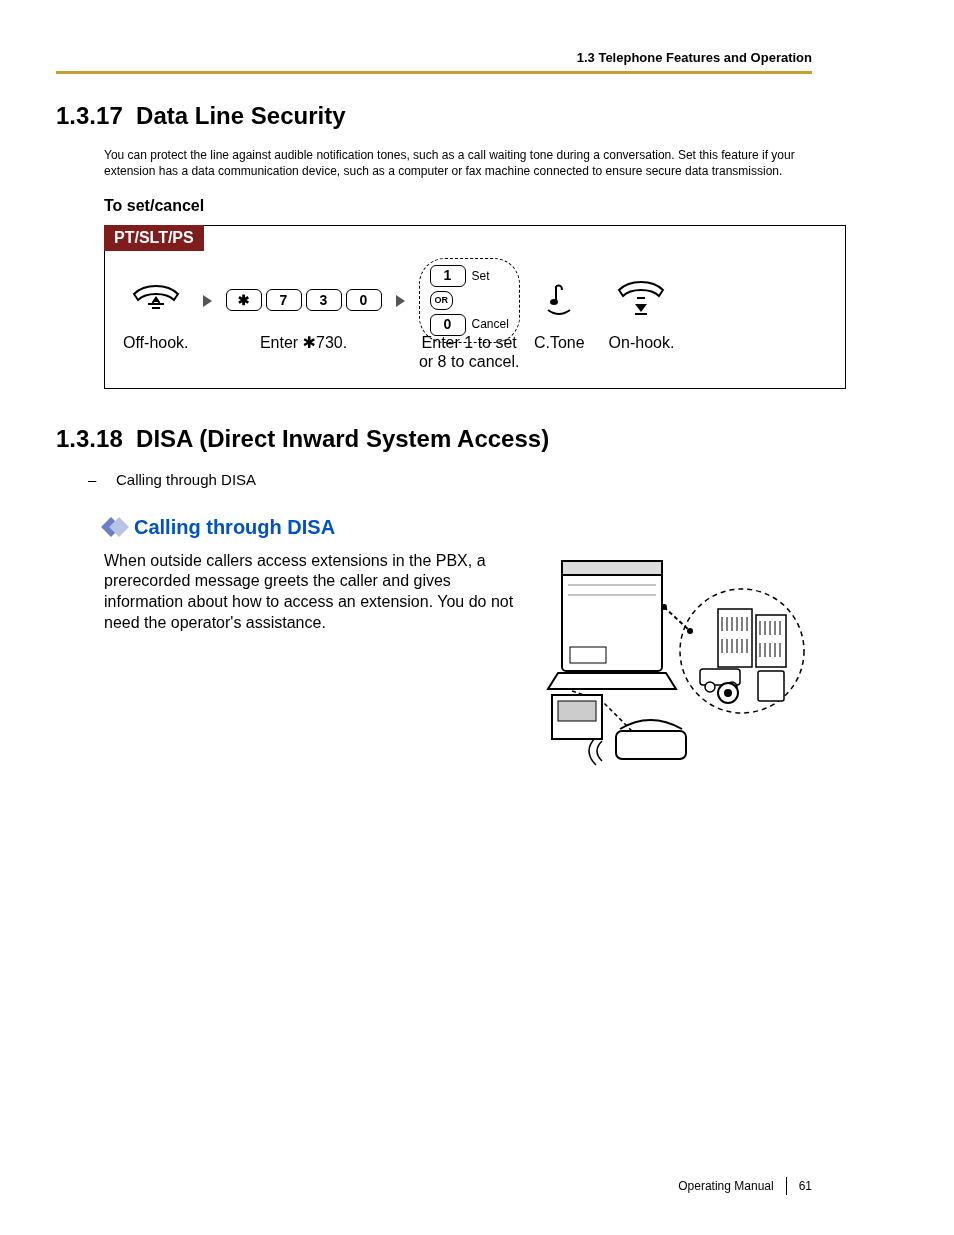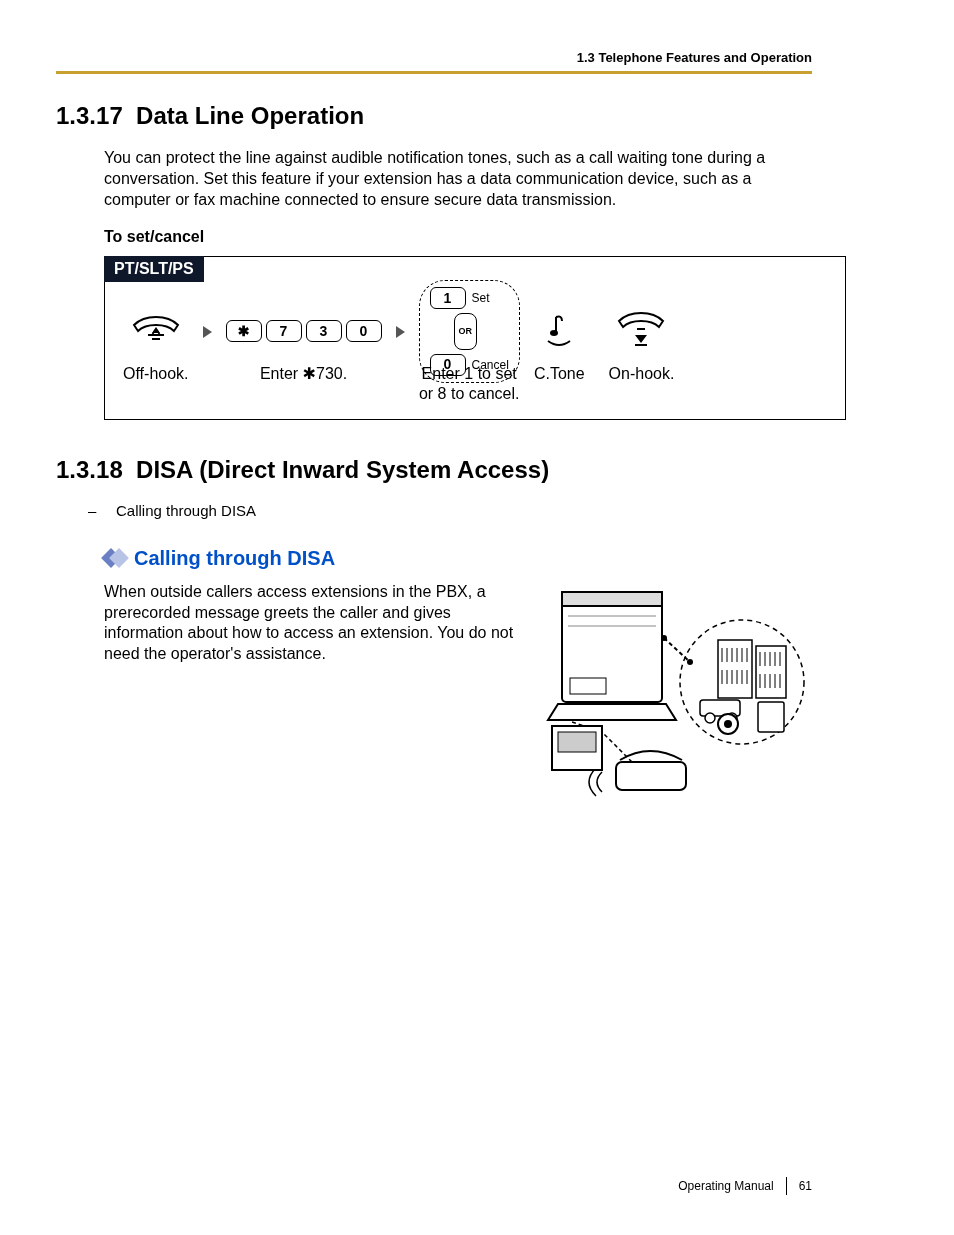--- a/index.html
+++ b/index.html
@@ -28,40 +28,40 @@
     border-top: 3px solid #c8a030;
     margin: 0 0 28px 0;
   }
   h2.section {
     font-size: 24px;
     font-weight: bold;
     margin: 0 0 18px 0;
   }
   .indent1 { margin-left: 48px; }
   .body-text {
-    font-size: 16px;
+    font-size: 12px;
     line-height: 1.3;
     margin-bottom: 18px;
   }
   .sub-bold {
     font-weight: bold;
     font-size: 16px;
     margin-bottom: 10px;
     margin-left: 48px;
   }
   .diagram-box {
     border: 1px solid #000;
     margin-left: 48px;
     width: 740px;
     position: relative;
     padding-bottom: 16px;
     margin-bottom: 36px;
   }
   .pt-tab {
-    background: #0f172a;
+    background: #7f1d1d;
     color: #fff;
     font-weight: bold;
     font-size: 16px;
     padding: 4px 10px;
     display: inline-block;
     margin: -1px 0 0 -1px;
   }
   .flow-row {
     display: flex;
     align-items: flex-start;
@@ -107,22 +107,22 @@
     border-radius: 26px;
     padding: 6px 10px;
     display: flex;
     flex-direction: column;
     gap: 4px;
     align-items: flex-start;
   }
   .sc-row { display:flex; align-items:center; gap:6px; font-size:12px;}
   .or-pill {
     font-size:9px; font-weight:bold;
-    border:1px solid #000; border-radius:8px; padding:12px 4px;
-    margin-left: 24px;
+    border:1px solid #000; border-radius:8px; padding:3px 4px;
+    margin-left: 0;
   }
   .phone-svg { width:56px; height:40px; }
   .tone-svg { width:30px; height:40px; }
   .bullet-line {
     margin-left: 32px;
     font-size: 15px;
     margin-bottom: 28px;
   }
   .bullet-dash { display:inline-block; width:28px; }
   .blue-head {
@@ -179,21 +179,21 @@
 </style>
 </head>
 <body>
 
 <div class="page">
 
   <div class="header-right">1.3 Telephone Features and Operation</div>
   <hr class="header-rule">
 
   <h2 class="section">
-    <span>1.3.17</span>&nbsp;&nbsp;<span>Data Line Operation</span>
+    <span>1.3.17</span>&nbsp;&nbsp;<span>Data Line Security</span>
   </h2>
 
   <div class="body-text indent1">You can protect the line against audible notification tones, such as a call waiting tone during a conversation. Set this feature if your extension has a data communication device, such as a computer or fax machine connected to ensure secure data transmission.</div>
 
   <div class="sub-bold">To set/cancel</div>
 
   <div class="diagram-box">
     <div class="pt-tab">PT/SLT/PS</div>
 
     <div class="flow-row">

